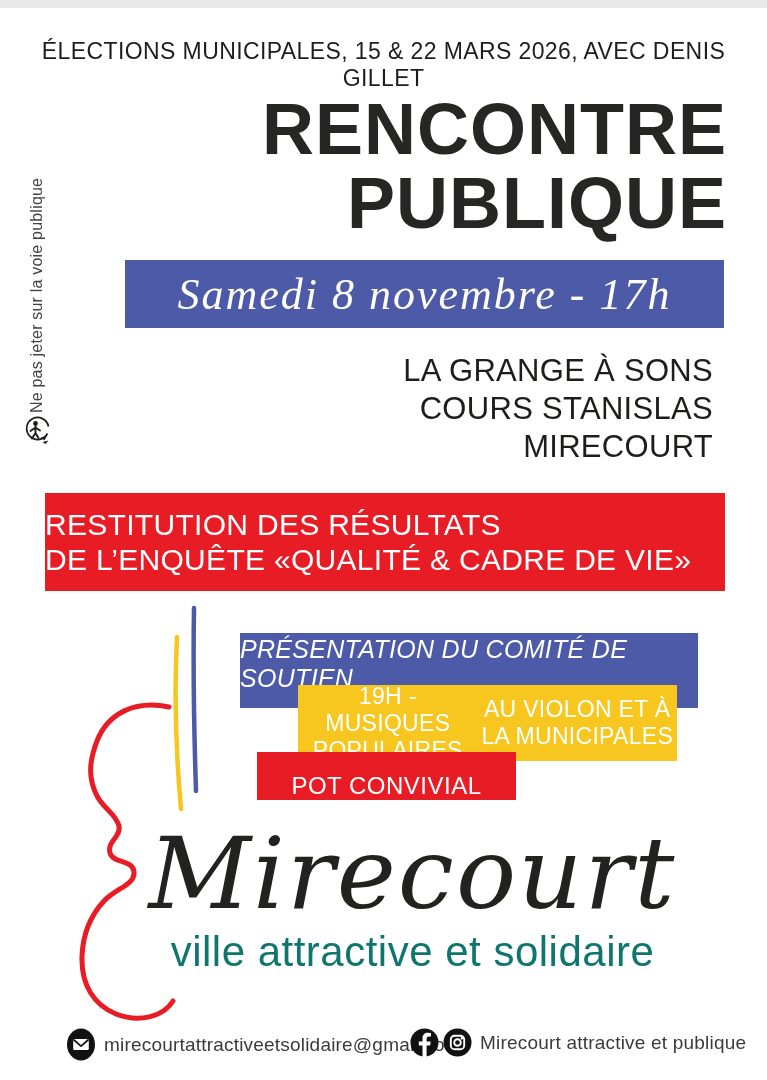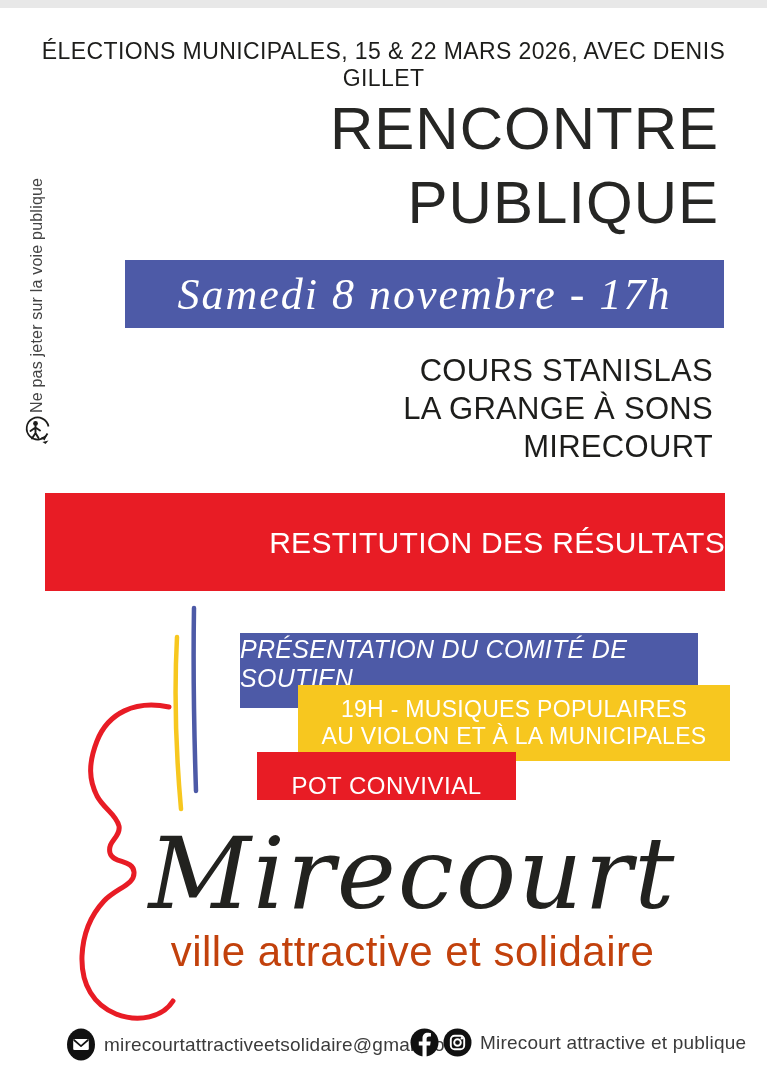--- a/index.html
+++ b/index.html
@@ -9,22 +9,22 @@
     font-family:"Liberation Sans",sans-serif;color:var(--c-ink,#1d1d1b);
   }
   
   .header-note{
     position:absolute;top:30px;left:0;width:100%;
     text-align:center;font-size:23px;font-weight:500;letter-spacing:.4px;
     color:var(--c-ink,#1d1d1b);
   }
   
   .poster-title{
-    position:absolute;top:84px;right:48px;text-align:right;
-    font-size:60px;line-height:74px;font-weight:400;letter-spacing:1px;
+    position:absolute;top:84px;right:40px;text-align:right;
+    font-size:72px;line-height:74px;font-weight:700;letter-spacing:1px;
     color:#262624;
   }
   
   .date-banner{
     position:absolute;left:125px;top:252px;width:599px;height:68px;
     background:var(--c-blue,#4d5aa7);
     display:flex;align-items:center;justify-content:center;
   }
   .date-banner .script{
     font-family:Liberation Serif, serif;font-style:italic;
@@ -32,53 +32,53 @@
   }
   
   .venue{
     position:absolute;top:344px;right:54px;text-align:right;
     font-size:31px;line-height:38px;font-weight:500;letter-spacing:.3px;
   }
   
   .results-banner{
     position:absolute;left:45px;top:485px;width:680px;height:98px;
     background:var(--c-red,#e81c25);color:#fff;
-    display:flex;flex-direction:column;align-items:flex-end;justify-content:center;
+    display:flex;flex-direction:column;align-items:flex-start;justify-content:center;
     font-size:30px;line-height:35px;letter-spacing:.3px;text-align:center;
   }
   
   .decoration{position:absolute;left:0;top:0;width:767px;height:1080px;pointer-events:none;}
   
   .program-blue{
     position:absolute;left:240px;top:625px;width:458px;height:75px;z-index:1;
     background:var(--c-blue,#4d5aa7);color:#fff;
     display:flex;align-items:center;justify-content:center;
     font-size:25px;letter-spacing:.3px;padding-bottom:0;box-sizing:border-box;font-style:italic;
   }
   .program-blue .inner{margin-bottom:14px;}
   .program-yellow{
-    position:absolute;left:298px;top:677px;width:432px;height:76px;z-index:2;
+    position:absolute;left:298px;top:677px;width:379px;height:76px;z-index:2;
     background:var(--c-yellow,#f7c71f);color:#fff;
-    display:flex;flex-direction:column;align-items:center;justify-content:center;
+    display:flex;flex-direction:row;align-items:center;justify-content:center;
     font-size:23px;line-height:27px;text-align:center;letter-spacing:.3px;
   }
   .program-red{
     position:absolute;left:257px;top:744px;width:259px;height:48px;z-index:3;
     background:var(--c-red,#e81c25);color:#fff;
     display:flex;align-items:flex-end;justify-content:center;
     font-size:24px;letter-spacing:.5px;
   }
   
   .logo{position:absolute;left:130px;top:812px;width:565px;text-align:center;z-index:2;}
   .logo-script{
     font-family:"DejaVu Serif","Liberation Serif",serif;font-style:italic;
     font-size:100px;line-height:108px;color:#22221f;letter-spacing:2px;
   }
   .logo-tagline{
-    font-size:42px;line-height:44px;color:#c2410c;font-weight:300;letter-spacing:.5px;
+    font-size:42px;line-height:44px;color:#0f766e;font-weight:300;letter-spacing:.5px;
     margin-top:2px;
   }
   
   .footer-item{position:absolute;display:flex;align-items:center;gap:8px;}
   .footer-email{left:66px;top:1020px;}
   .footer-social{left:410px;top:1020px;}
   .footer-text{font-size:19px;color:var(--c-gray,#3b3b3b);letter-spacing:.2px;}
   .icon{display:inline-block;line-height:0;}
   
   .side-note{
@@ -98,27 +98,28 @@
   <div class="poster-title">
     <div>RENCONTRE</div>
     <div>PUBLIQUE</div>
   </div>
 
   <div class="date-banner">
     <span class="script">Samedi 8 novembre - 17h</span>
   </div>
 
   <div class="venue">
+    <div>LA GRANGE À SONS</div>
     <div>COURS STANISLAS</div>
-    <div>LA GRANGE À SONS</div>
     <div>MIRECOURT</div>
   </div>
 
   <div class="results-banner">
     <div>RESTITUTION DES RÉSULTATS</div>
+    <div>DE L’ENQUÊTE «QUALITÉ &amp; CADRE DE VIE»</div>
   </div>
 
   <svg class="decoration" viewBox="0 0 767 1080" xmlns="http://www.w3.org/2000/svg">
     <path d="M 169 699
              C 135 692, 108 705, 97 733
              C 88 756, 89 772, 97 788
              C 104 801, 116 806, 119 818
              C 121 829, 107 833, 110 845
              C 113 856, 133 851, 134 864
              C 135 877, 116 880, 104 893

